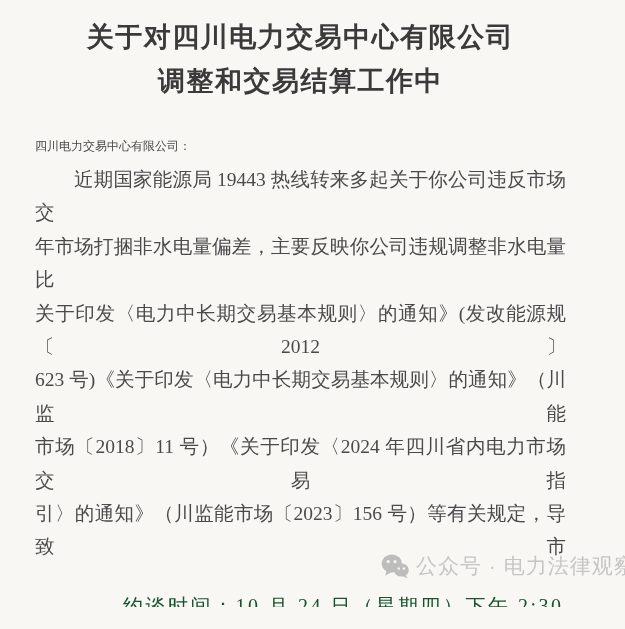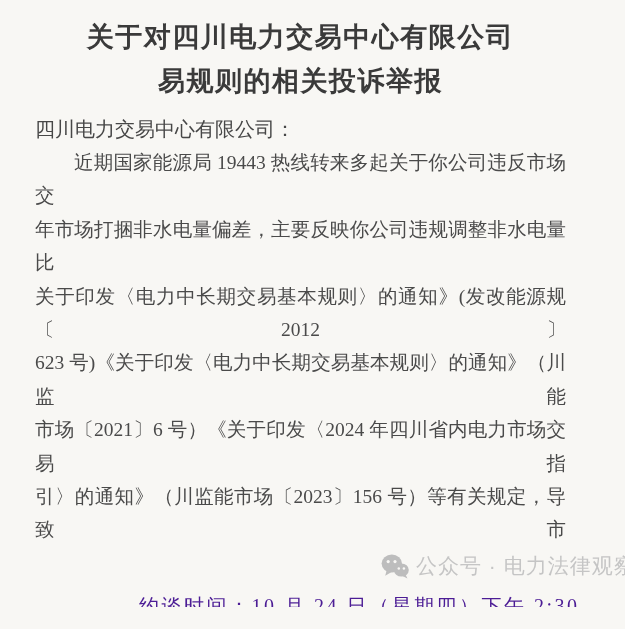--- a/index.html
+++ b/index.html
@@ -28,22 +28,22 @@
     font-size: 27px;
     font-weight: 700;
     line-height: 44px;
     letter-spacing: 1.5px;
     color: #3a3a3a;
   }
   .title-line {
     display: block;
   }
   .salutation {
-    margin-top: 10px;
-    font-size: 20px;
+    margin-top: 27px;
+    font-size: 12px;
     line-height: 33px;
     color: #474747;
   }
   .body-paragraph {
     font-size: 19.5px;
     line-height: 33.4px;
     color: #4a4a4a;
   }
   .body-line {
     text-align: justify;
@@ -67,50 +67,50 @@
     white-space: nowrap;
   }
   .wechat-icon {
     display: inline-block;
     width: 28px;
     height: 25px;
     flex: 0 0 auto;
   }
   .cutoff-line {
     position: absolute;
-    left: 139px;
+    left: 123px;
     top: 596px;
     height: 11px;
     overflow: hidden;
     font-size: 20px;
     line-height: 21px;
     letter-spacing: 2.5px;
-    color: #4c1d95;
+    color: #14532d;
     white-space: nowrap;
   }
 </style>
 </head>
 <body>
 
 <div class="page">
   <div class="content">
 
     <div class="title">
       <span class="title-line">关于对四川电力交易中心有限公司</span>
-      <span class="title-line">易规则的相关投诉举报</span>
+      <span class="title-line">调整和交易结算工作中</span>
     </div>
 
     <div class="salutation">四川电力交易中心有限公司：</div>
 
     <div class="body-paragraph">
       <div class="body-line first-line">近期国家能源局 19443 热线转来多起关于你公司违反市场交</div>
       <div class="body-line">年市场打捆非水电量偏差，主要反映你公司违规调整非水电量比</div>
       <div class="body-line">关于印发〈电力中长期交易基本规则〉的通知》(发改能源规〔2012〕</div>
       <div class="body-line">623 号)《关于印发〈电力中长期交易基本规则〉的通知》（川监能</div>
-      <div class="body-line">市场〔2021〕6 号）《关于印发〈2024 年四川省内电力市场交易指</div>
+      <div class="body-line">市场〔2018〕11 号）《关于印发〈2024 年四川省内电力市场交易指</div>
       <div class="body-line">引〉的通知》（川监能市场〔2023〕156 号）等有关规定，导致市</div>
 
     </div>
 
   </div>
 
   <div class="watermark">
     <span class="wechat-icon">
       <svg width="28" height="25" viewBox="0 0 28 25" xmlns="http://www.w3.org/2000/svg">
         <ellipse cx="10.8" cy="9.6" rx="10.2" ry="9" fill="#bdbdbd"></ellipse>

